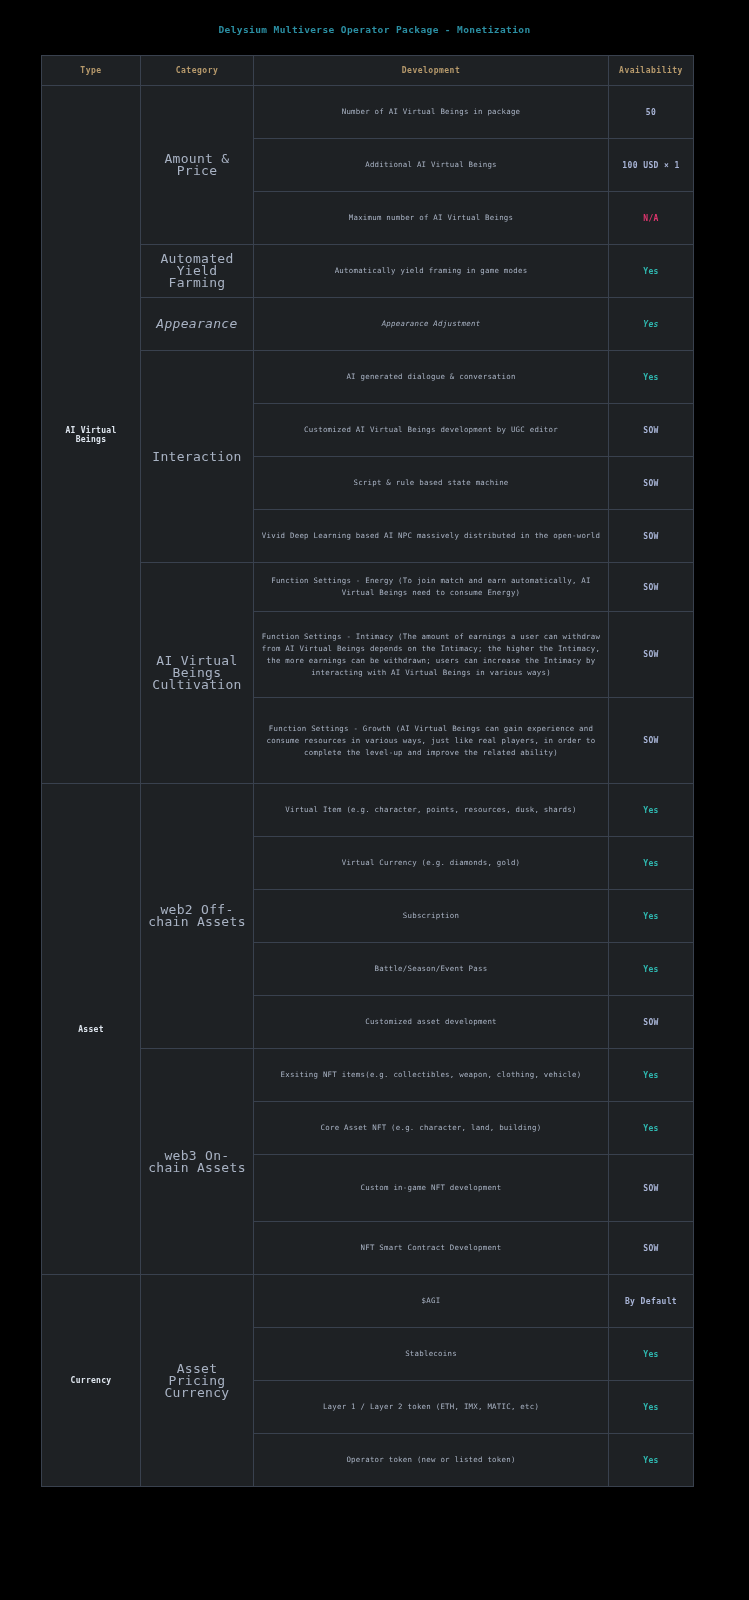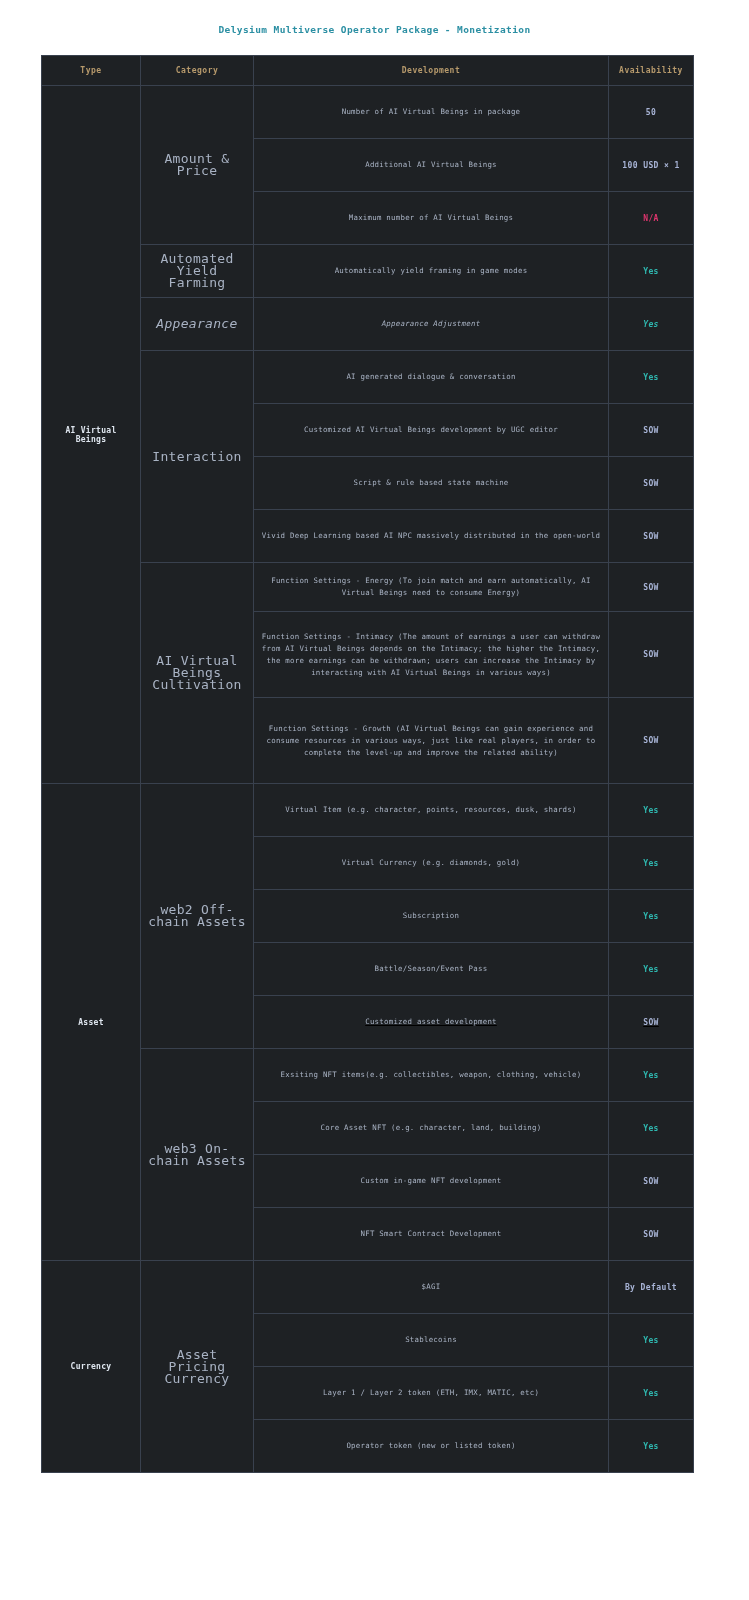--- a/index.html
+++ b/index.html
@@ -10,21 +10,21 @@
   }
   body {
     width: 749px;
     min-height: 1600px;
     font-family: "DejaVu Sans Mono", "Liberation Mono", monospace;
     -webkit-font-smoothing: none;
   }
   .page {
     width: 749px;
     min-height: 1600px;
-    background: #ffffff;
+    background: #000000;
     box-sizing: border-box;
     position: relative;
   }
   .title {
     text-align: center;
     color: #2b8fa3;
     font-family: "DejaVu Sans Mono", "Liberation Mono", monospace;
     font-size: 9.5px;
     font-weight: bold;
     letter-spacing: 0.4px;
@@ -186,34 +186,34 @@
             <td class="avail-cell v-yes">Yes</td>
           </tr>
           <tr style="height: 53px;">
             <td class="desc-cell">Subscription</td>
             <td class="avail-cell v-yes">Yes</td>
           </tr>
           <tr style="height: 53px;">
             <td class="desc-cell">Battle/Season/Event Pass</td>
             <td class="avail-cell v-yes">Yes</td>
           </tr>
-          <tr style="height: 53px; text-decoration: underline;">
+          <tr style="height: 53px;">
             <td class="desc-cell">Customized asset development</td>
             <td class="avail-cell v-sow">SOW</td>
           </tr>
           <tr style="height: 53px;">
             <td class="cat-cell" rowspan="4">web3 On-chain Assets</td>
             <td class="desc-cell">Exsiting NFT items(e.g. collectibles, weapon, clothing, vehicle)</td>
             <td class="avail-cell v-yes">Yes</td>
           </tr>
           <tr style="height: 53px;">
             <td class="desc-cell">Core Asset NFT (e.g. character, land, building)</td>
             <td class="avail-cell v-yes">Yes</td>
           </tr>
-          <tr style="height: 53px;">
+          <tr style="height: 67px;">
             <td class="desc-cell">Custom in-game NFT development</td>
             <td class="avail-cell v-sow">SOW</td>
           </tr>
           <tr style="height: 53px;">
             <td class="desc-cell">NFT Smart Contract Development</td>
             <td class="avail-cell v-sow">SOW</td>
           </tr>
           <tr style="height: 53px;">
             <td class="type-cell" rowspan="4">Currency</td>
             <td class="cat-cell" rowspan="4">Asset Pricing Currency</td>

